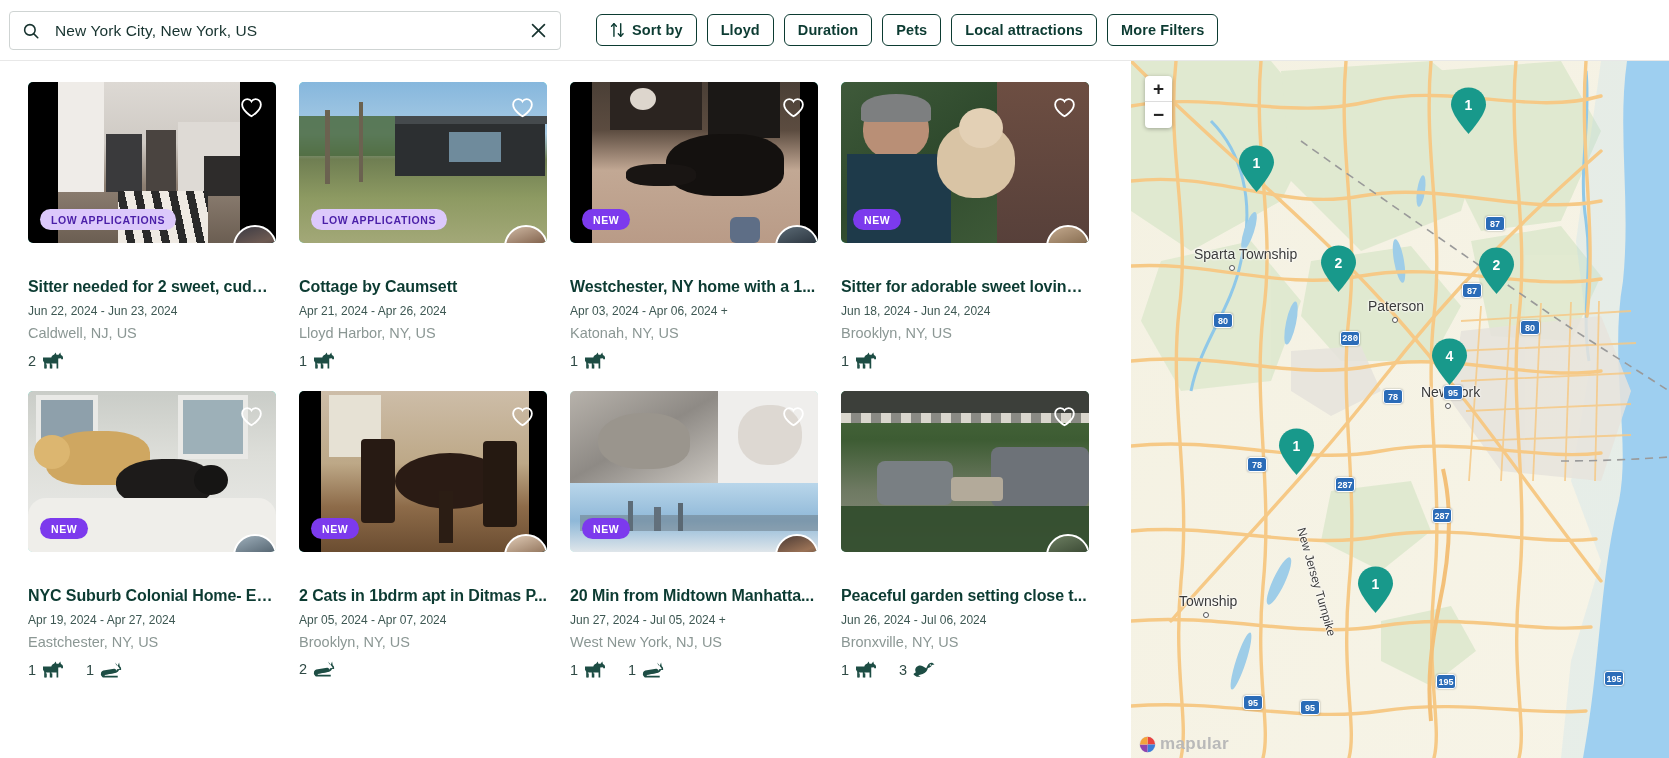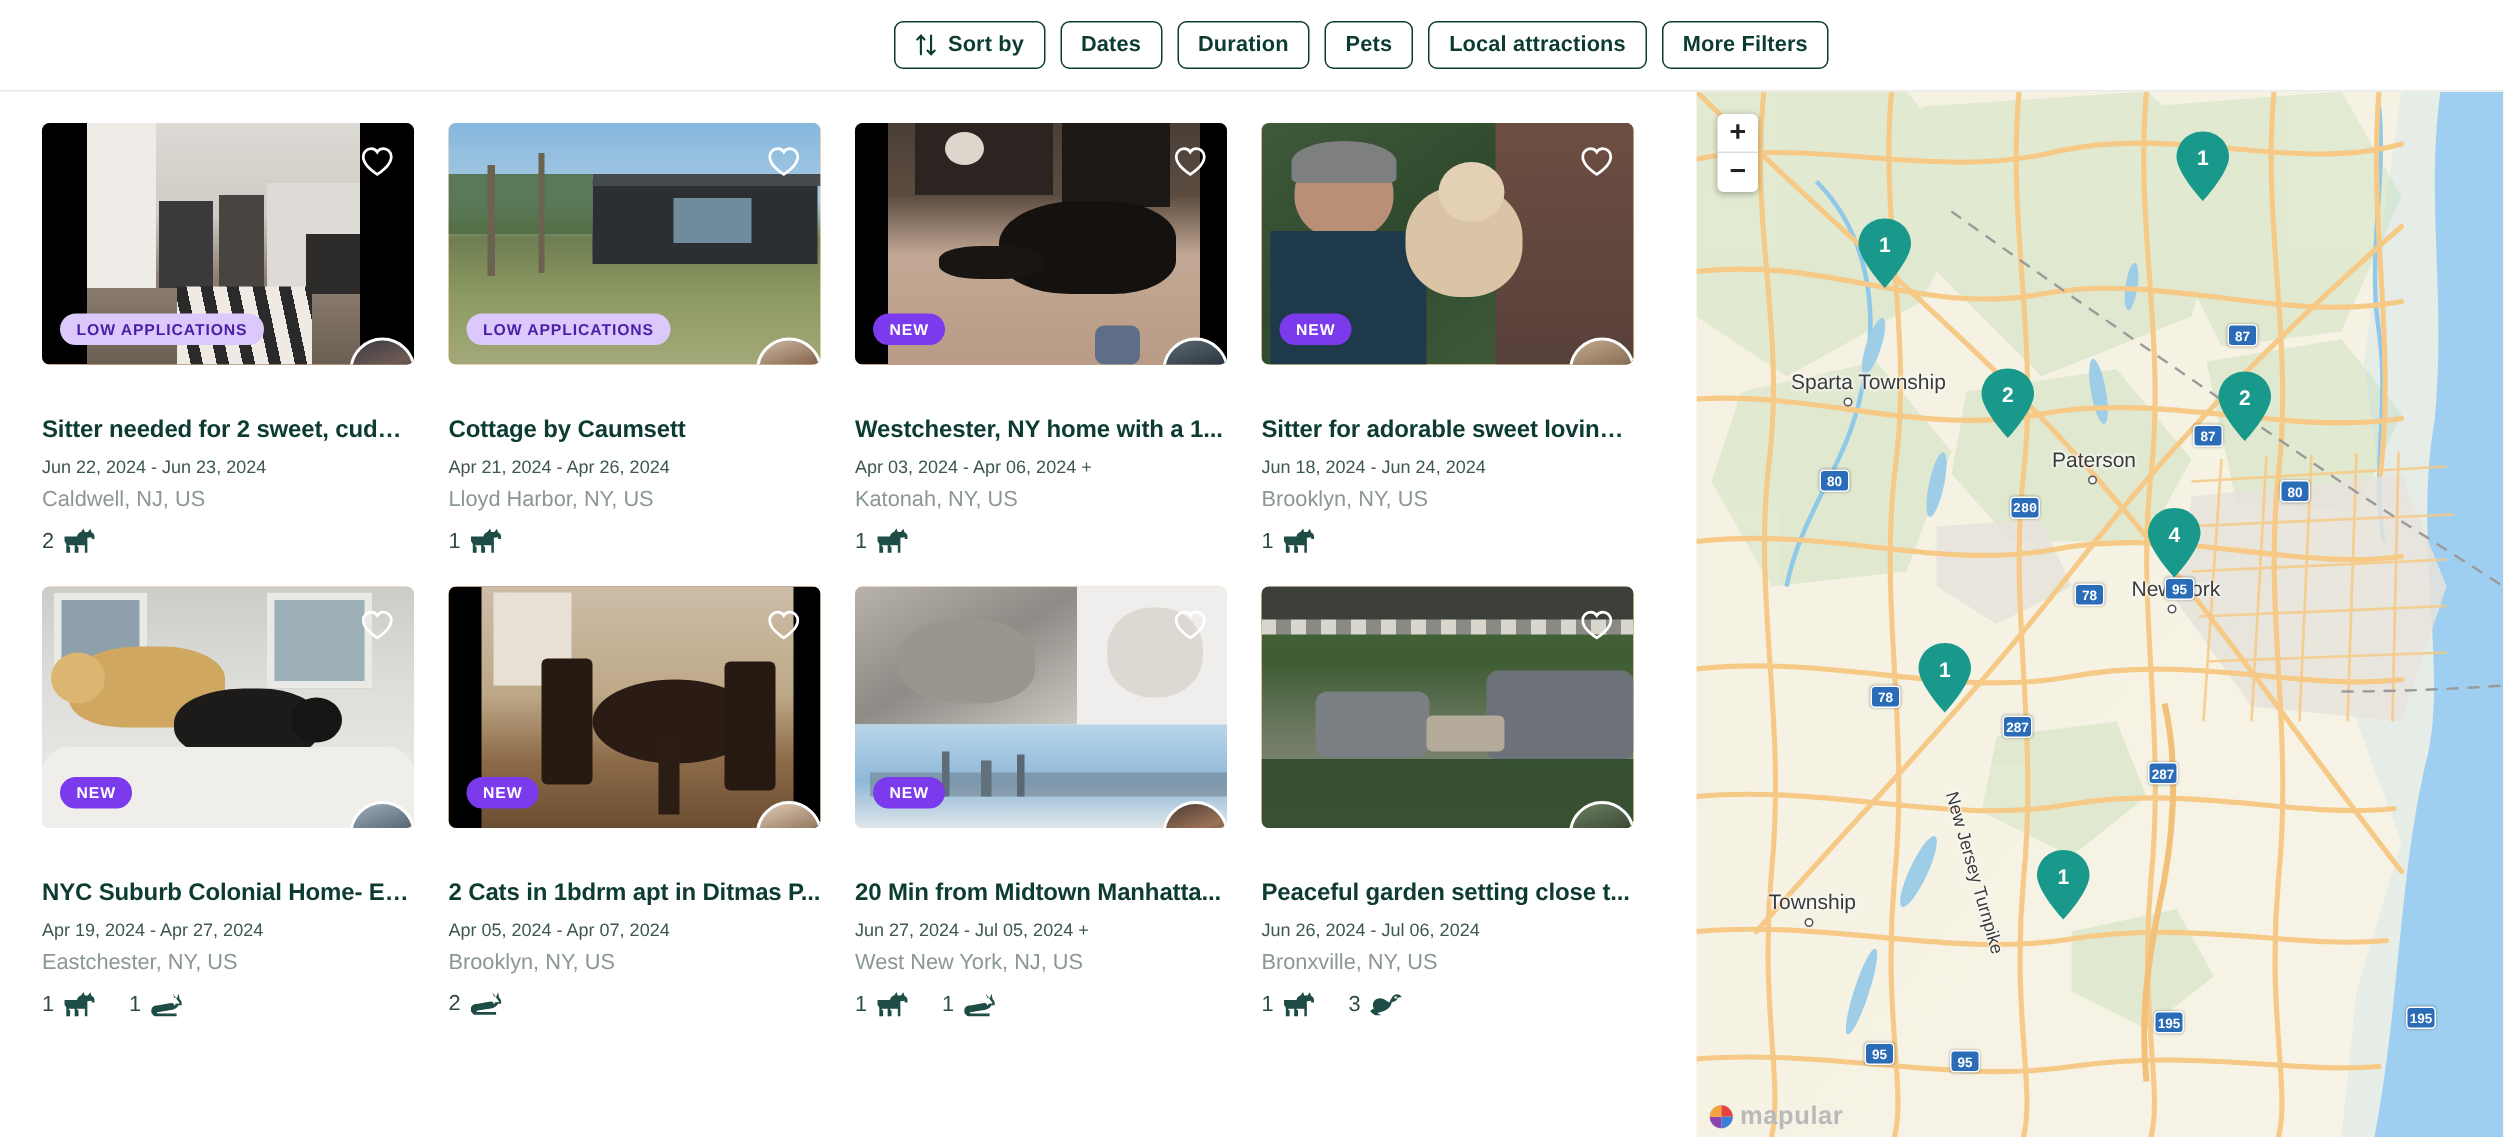--- a/index.html
+++ b/index.html
@@ -65,21 +65,21 @@
   .grid {
     display: grid;
     grid-template-columns: repeat(4, 248px);
     column-gap: 23px;
     row-gap: 22px;
   }
   .card { width: 248px; position: relative; cursor: pointer; }
   .card-media {
     position: relative; width: 248px; height: 161px;
     border-radius: 5px; overflow: hidden;
-    background: #fdba74;
+    background: #5eead4;
   }
   .photo { position: absolute; inset: 0; }
   .heart {
     position: absolute; top: 10px; right: 10px;
     width: 30px; height: 30px;
     display: flex; align-items: center; justify-content: center;
     cursor: pointer; z-index: 3;
   }
   .badge {
     position: absolute; left: 12px; bottom: 13px;
@@ -170,35 +170,50 @@
     letter-spacing: .4px;
   }
 </style>
 </head>
 <body>
 
 <div class="app">
 
   <div class="header">
 
+    <div class="search-box">
+      <span class="search-icon">
+        <svg width="18" height="18" viewBox="0 0 24 24" fill="none" stroke="#17332f" stroke-width="2.1" stroke-linecap="round">
+          <circle cx="10.5" cy="10.5" r="7"></circle>
+            <line x1="15.8" y1="15.8" x2="21" y2="21"></line>
+        </svg>
+      </span>
+      <span class="search-input-text">New York City, New York, US</span>
+      <span class="search-clear">
+        <svg width="19" height="19" viewBox="0 0 24 24" stroke="#17332f" stroke-width="2.1" stroke-linecap="round">
+          <line x1="4.5" y1="4.5" x2="19.5" y2="19.5"></line>
+            <line x1="19.5" y1="4.5" x2="4.5" y2="19.5"></line>
+        </svg>
+      </span>
+    </div>
 
     <div class="filters">
       <div class="chip">
         <span class="sort-icon">
           <svg width="15" height="16" viewBox="0 0 16 18" stroke="#0c3b32" stroke-width="1.6" fill="none" stroke-linecap="round" stroke-linejoin="round">
             <line x1="4" y1="16" x2="4" y2="2"></line>
               <polyline points="1.3,4.8 4,2 6.7,4.8"></polyline>
             <line x1="11.6" y1="2" x2="11.6" y2="16"></line>
               <polyline points="8.9,13.2 11.6,16 14.3,13.2"></polyline>
           </svg>
         </span>
         <span>Sort by</span>
       </div>
       <div class="chip">
-        <span>Dates</span>
+        <span>Lloyd</span>
       </div>
       <div class="chip">
         <span>Duration</span>
       </div>
       <div class="chip">
         <span>Pets</span>
       </div>
       <div class="chip">
         <span>Local attractions</span>
       </div>

